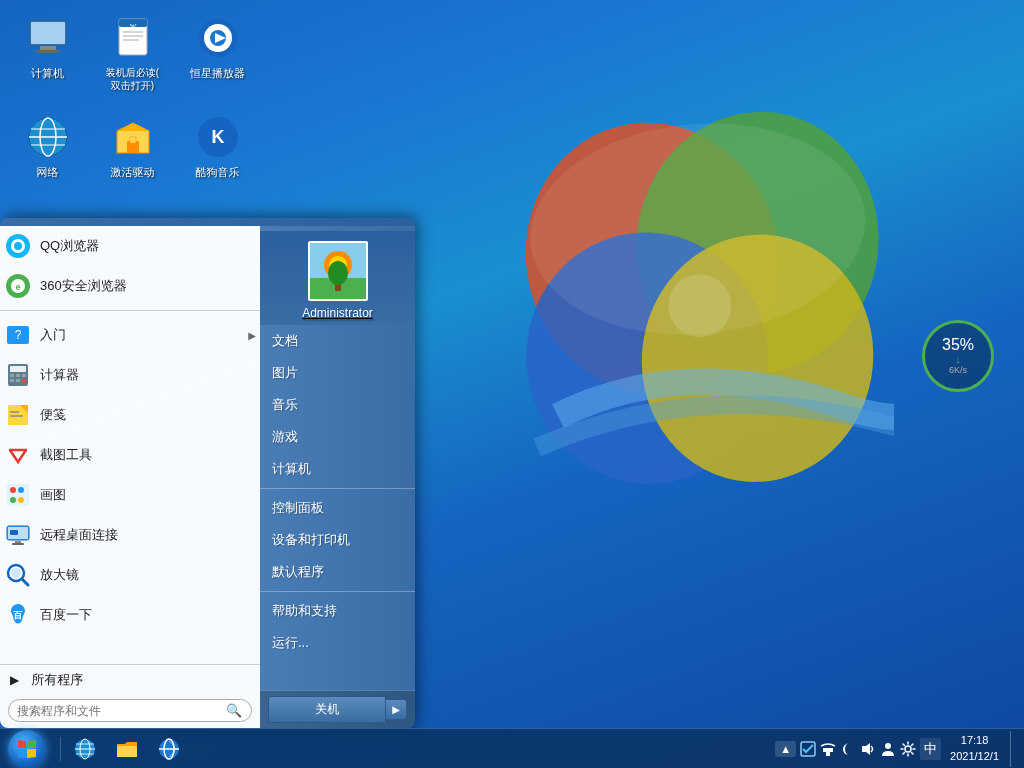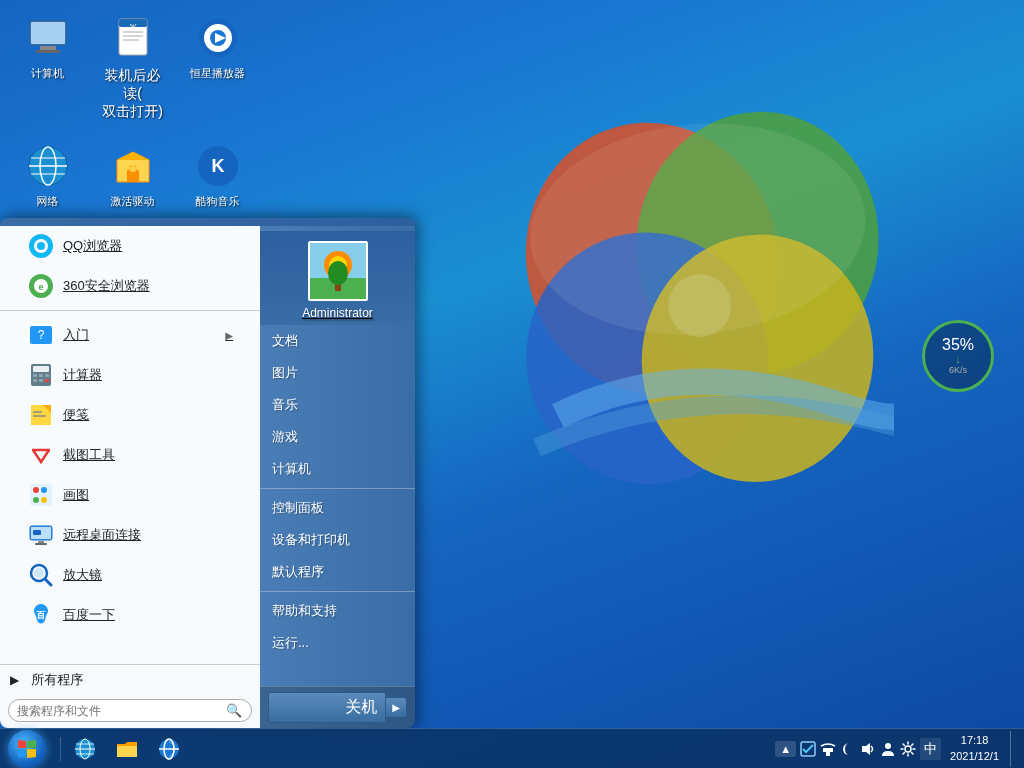--- a/index.html
+++ b/index.html
@@ -83,26 +83,25 @@
     }
 
     .start-menu-items {
       flex: 1;
       overflow: hidden;
     }
 
     .menu-item {
       display: flex;
       align-items: center;
-      padding: 6px 27px;
+      padding: 6px 4px;
       cursor: pointer;
       font-size: 13px;
       color: #222;
       gap: 8px;
-      text-decoration: underline;
     }
 
     .menu-item .item-icon {
       width: 28px;
       height: 28px;
       display: flex;
       align-items: center;
       justify-content: center;
       flex-shrink: 0;
       font-size: 20px;
@@ -220,24 +219,24 @@
       background: rgba(0,0,0,0.2);
       border-top: 1px solid rgba(255,255,255,0.2);
     }
 
     .shutdown-btn {
       flex: 1;
       background: linear-gradient(to bottom, #5a8abb, #3a6ea0);
       border: 1px solid #2a5a8a;
       color: white;
       padding: 4px 8px;
-      font-size: 16px;
+      font-size: 12px;
       cursor: pointer;
       border-radius: 3px 0 0 3px;
-      text-align: right;
+      text-align: center;
     }
 
     .shutdown-arrow {
       background: linear-gradient(to bottom, #5a8abb, #3a6ea0);
       border: 1px solid #2a5a8a;
       border-left: none;
       color: white;
       padding: 4px 6px;
       cursor: pointer;
       border-radius: 0 3px 3px 0;
@@ -466,21 +465,21 @@
         <div class="icon-img">
           <svg width="44" height="44" viewBox="0 0 44 44">
             <rect x="8" y="3" width="28" height="36" rx="2" fill="white" stroke="#aaa" stroke-width="1"></rect>
             <rect x="8" y="3" width="28" height="8" rx="2" fill="#1a6ab5"></rect>
             <text x="22" y="12" text-anchor="middle" fill="white" font-size="7" font-family="serif">W</text>
             <line x1="12" y1="16" x2="32" y2="16" stroke="#aaa" stroke-width="1"></line>
             <line x1="12" y1="20" x2="32" y2="20" stroke="#aaa" stroke-width="1"></line>
             <line x1="12" y1="24" x2="28" y2="24" stroke="#aaa" stroke-width="1"></line>
           </svg>
         </div>
-        <span class="icon-label" style="white-space:pre-line;font-size:14px">装机后必读(
+        <span class="icon-label" style="white-space:pre-line;font-size:10px">装机后必读(
 双击打开)</span>
       </div>
       <div class="desktop-icon">
         <div class="icon-img">
           <svg width="44" height="44" viewBox="0 0 44 44">
             <circle cx="22" cy="22" r="19" fill="#1565c0"></circle>
             <circle cx="22" cy="22" r="14" fill="white"></circle>
             <circle cx="22" cy="22" r="8" fill="#1976d2"></circle>
             <polygon points="19,17 30,22 19,27" fill="white"></polygon>
           </svg>

